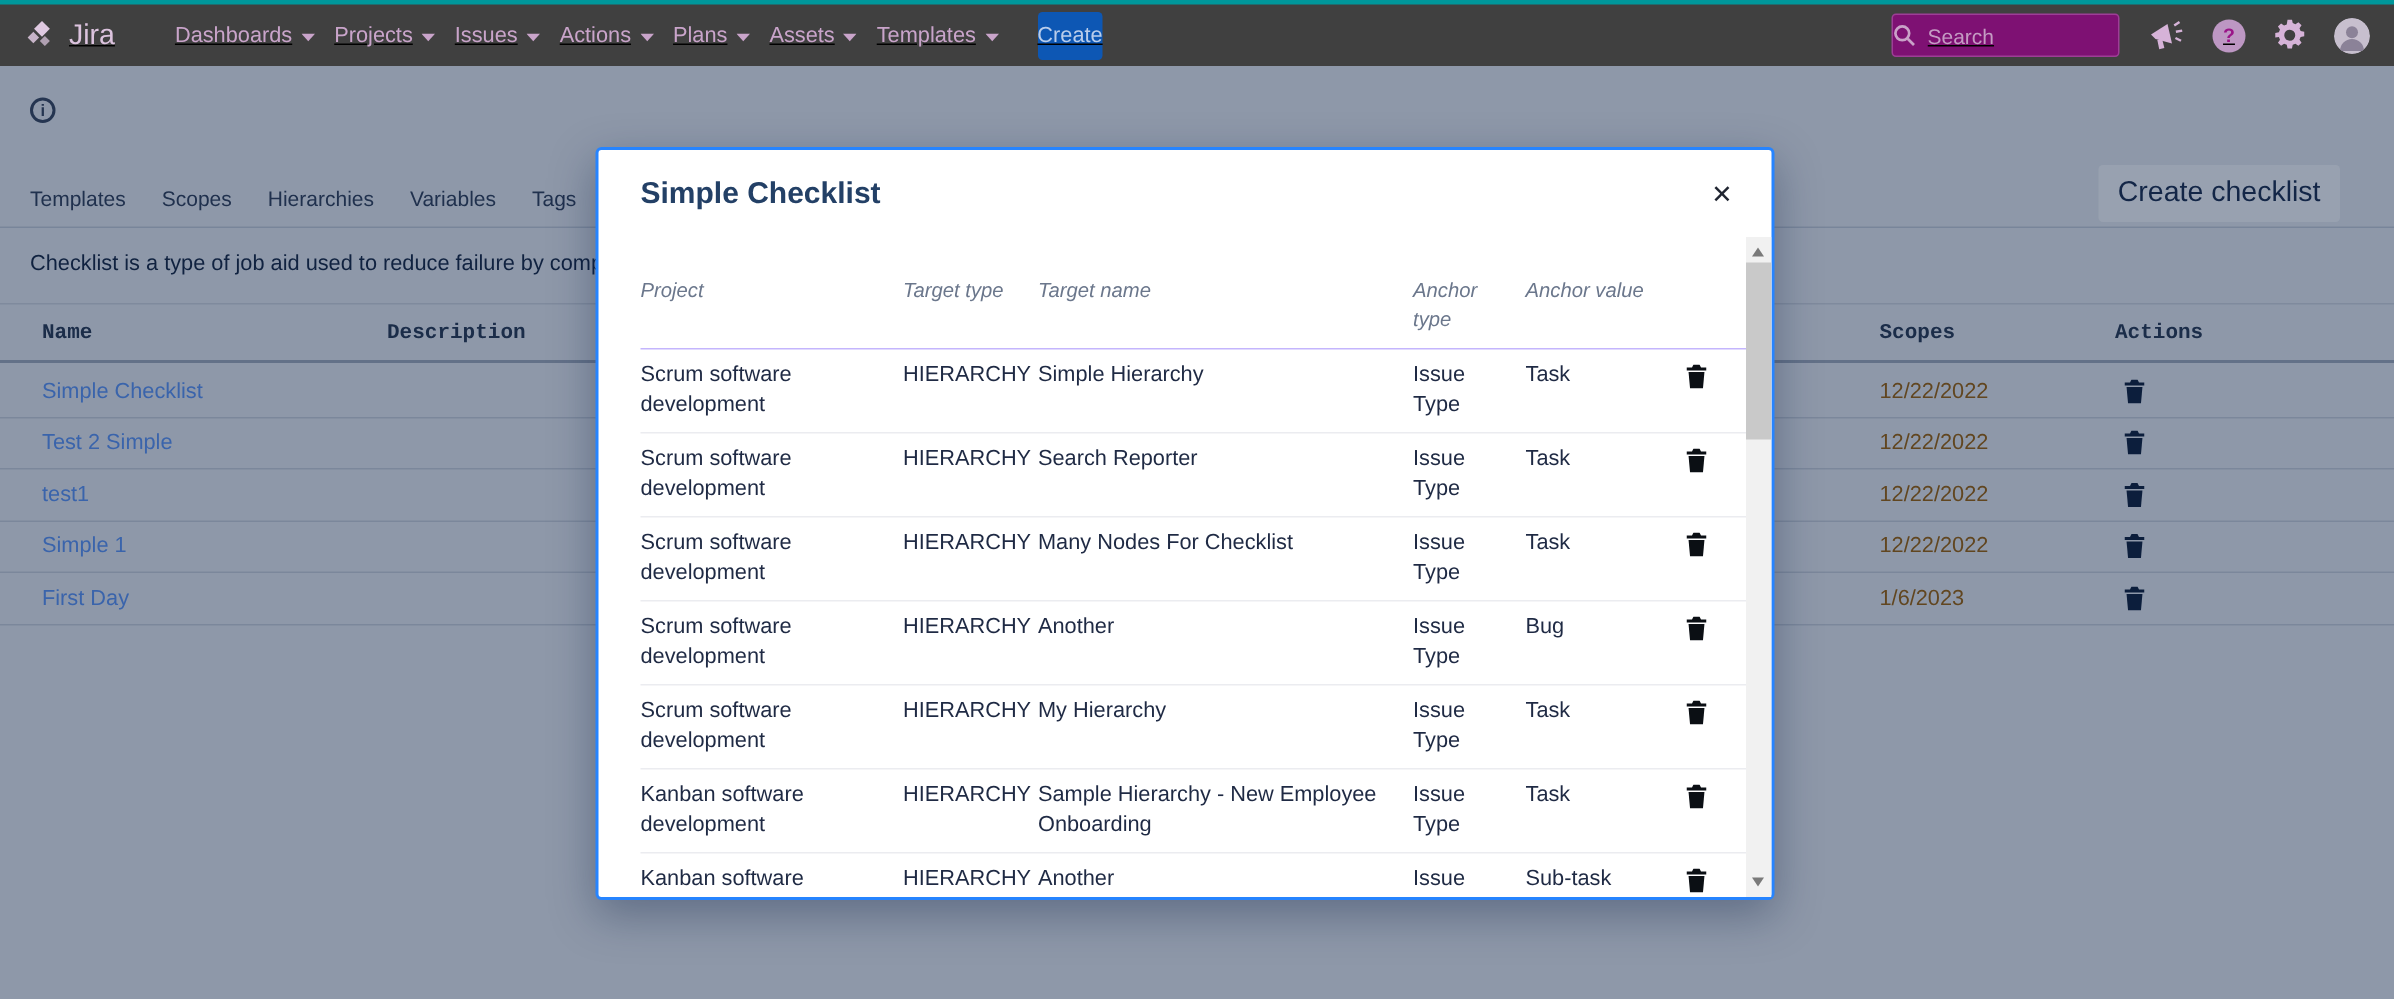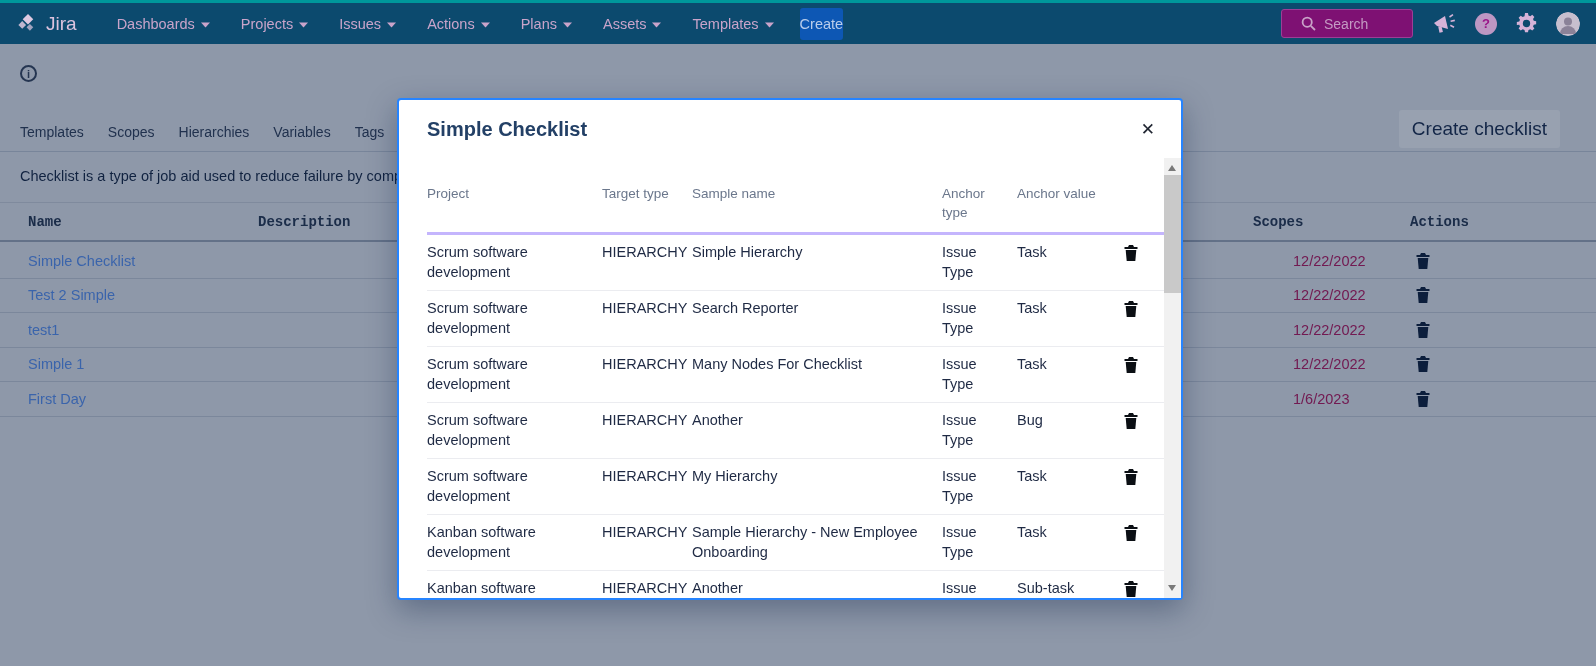--- a/index.html
+++ b/index.html
@@ -1,34 +1,34 @@
 <!DOCTYPE html>
 <html><head>
 <meta charset="utf-8">
 <style>
   * { box-sizing: border-box; margin: 0; padding: 0; }
   body { margin:0; background:#6B7689; font-family:"Liberation Sans", sans-serif; }
   .screen { position:relative; width:1596px; height:666px; background:#EEF0F3; overflow:hidden; }
 
   
   .topbar { position:absolute; top:0; left:0; width:100%; height:44px;
-    background:#0c4a6e; border-top:3px solid #00979B;
-    display:flex; align-items:center; padding:0 16px; z-index:2; }
+    background:#404040; border-top:3px solid #00979B;
+    display:flex; align-items:center; padding:0 16px; z-index:2;text-decoration:underline; }
   .brand { display:flex; align-items:center; gap:7px; color:#DCC3DE;
     font-size:19px; font-weight:500; margin-right:40px; cursor:pointer; }
-  .nav-items { display:flex; align-items:flex-end; gap:31px; }
+  .nav-items { display:flex; align-items:flex-end; gap:13px; }
   .nav-item { display:flex; align-items:center; gap:6px; color:#C9A4CA;
     font-size:14.5px; cursor:pointer; white-space:nowrap; }
   .nav-item svg { margin-top:2px; }
   .nav-create-btn { margin-left:26px; background:#0D57B4; color:#B9CDEB;
     border:none; border-radius:3px; font-size:14.5px; padding:8px 0;
     font-family:inherit; cursor:pointer; }
   .nav-right { margin-left:auto; display:flex; align-items:center; gap:19px; }
-  .searchbox { width:132px; height:29px; background:#7E1173; border:1px solid #9D3E96;
-    border-radius:3px; display:flex; align-items:center; padding:0 19px; gap:8px; }
+  .searchbox { width:152px; height:29px; background:#7E1173; border:1px solid #9D3E96;
+    border-radius:3px; display:flex; align-items:center; padding:0 0; gap:8px; }
   .searchbox input { flex:1; min-width:0; background:transparent; border:none; outline:none;
     color:#E7D7E8; font-size:14px; font-family:inherit; }
   .searchbox input::placeholder { color:#C49BC3; }
   .help-badge { width:22px; height:22px; border-radius:50%; background:#BD97C3;
     color:#9A1588; font-weight:700; font-size:13px; display:flex;
     align-items:center; justify-content:center; cursor:pointer; }
   .avatar { width:24px; height:24px; border-radius:50%; overflow:hidden; cursor:pointer; }
   .icon-btn { cursor:pointer; display:flex; }
 
   
@@ -56,40 +56,40 @@
   .mtable-head span { position:absolute; top:50%; transform:translateY(-50%); }
   .h-name    { left:28px; }
   .h-desc    { left:258px; }
   .h-created { left:1253px; }
   .h-actions { left:1410px; }
   .mtable-rows { position:absolute; top:200px; left:0; width:100%; }
   .mrow { position:relative; height:34.5px; border-bottom:1px solid #CED3DB; }
   .mrow > * { position:absolute; top:50%; transform:translateY(-50%); font-size:14.5px; }
   .mrow .cell-name { left:28px; color:#5E96F7; text-decoration:none; cursor:pointer; }
   .mrow .cell-desc { left:258px; color:#1C2B47; }
-  .mrow .cell-created { left:1293px; color:#be185d; }
+  .mrow .cell-created { left:1253px; color:#a16207; }
   .mrow .cell-act { left:1416px; color:#0F1E38; cursor:pointer; display:flex; }
 
   
   .blanket { position:absolute; top:44px; left:0; width:100%; height:622px;
     background:rgba(9,30,66,0.42); z-index:5; }
   .modal { position:absolute; left:397px; top:98px; width:786px; height:502px;
     background:#FFFFFF; border:2px solid #2684FF; border-radius:4px; z-index:10;
     box-shadow:0 10px 30px rgba(9,30,66,0.35); }
   .modal-header { height:58px; display:flex; align-items:center;
     justify-content:space-between; padding:0 26px 0 28px; }
   .modal-title { font-size:20px; font-weight:700; color:#234066; }
   .modal-close { font-size:17px; color:#1F2430; cursor:pointer; line-height:1; }
   .modal-body { position:relative; height:440px; overflow:hidden; }
 
   .mtbl { margin-left:28px; width:737px; }
   .mtbl-head, .mtbl-row { display:grid;
     grid-template-columns:175px 90px 250px 75px 107px 40px; }
-  .mtbl-head { padding:26px 0 10px; border-bottom:3px solid #c4b5fd;
-    color:#6B778C; font-size:13.5px; line-height:19px; }
+  .mtbl-head { padding:26px 0 10px; border-bottom:1px solid #c4b5fd;
+    color:#6B778C; font-size:13.5px; line-height:19px;font-style:italic; }
   .mtbl-head span { padding-right:12px; }
   .mtbl-row { padding:8px 0; border-bottom:1px solid #EBECF0; min-height:55px;
     color:#1F2A44; font-size:14.5px; line-height:19.5px; align-items:start; }
   .mtbl-row span { padding-right:12px; }
   .row-del { color:#0B0F14; cursor:pointer; padding-top:2px; display:flex; }
 
   .fake-scrollbar { position:absolute; top:0; right:0; width:17px; height:100%;
     background:#F1F1F1; }
   .sb-up, .sb-down { position:absolute; left:4px; width:0; height:0;
     border-left:4.5px solid transparent; border-right:4.5px solid transparent; }
@@ -315,21 +315,21 @@
     <div class="modal-header">
       <span class="modal-title">Simple Checklist</span>
       <span class="modal-close">✕</span>
     </div>
 
     <div class="modal-body">
       <div class="mtbl">
         <div class="mtbl-head">
           <span>Project</span>
           <span>Target type</span>
-          <span>Sample name</span>
+          <span>Target name</span>
           <span>Anchor type</span>
           <span>Anchor value</span>
           <span></span>
         </div>
 
         <div>
 
             <div class="mtbl-row">
               <span>Scrum software development</span>
               <span>HIERARCHY</span>

